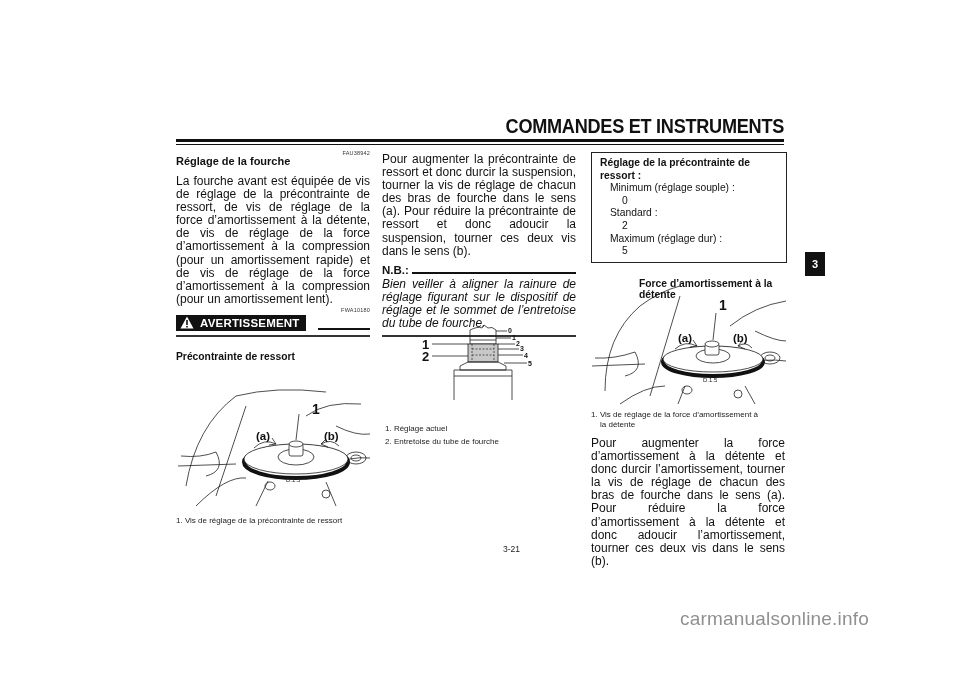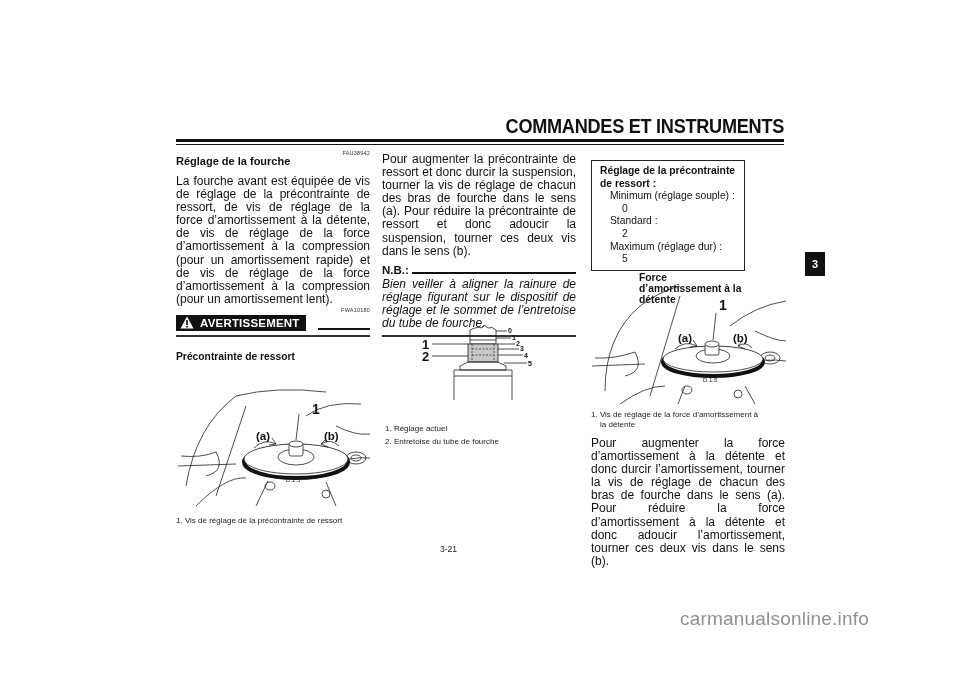--- a/index.html
+++ b/index.html
@@ -30,21 +30,21 @@
   .warn-tri { width: 14px; height: 13px; margin-right: 6px; }
   .warn-text { font-size: 10.3px; line-height: 13.1px; font-weight: bold; text-align: justify; }
   .rule { height: 1.5px; background: #111; }
   .rule-thick { height: 2px; background: #333; }
   .caption { font-size: 8px; line-height: 10px; color: #222; }
   .nb-label { font-size: 11.5px; font-weight: bold; }
   .spec-box { border: 1.5px solid #222; padding: 4px 8px; font-size: 10.3px; line-height: 12.6px; }
   .spec-title { font-weight: bold; }
   .ind1 { padding-left: 10px; }
   .ind2 { padding-left: 22px; }
-  .page-num { left: 440px; top: 544px; width: 80px; text-align: left; font-size: 8.5px; color: #222; }
+  .page-num { left: 440px; top: 544px; width: 80px; text-align: right; font-size: 8.5px; color: #222; }
   .watermark { left: 680px; top: 608px; font-size: 19px; color: #909090; letter-spacing: 0.2px; }
   svg text { font-family: "Liberation Sans", sans-serif; }
 </style>
 </head>
 <body>
 
 <div class="abs header-title">COMMANDES ET INSTRUMENTS</div>
 <div class="abs header-rule-thick"></div>
 <div class="abs header-rule-thin"></div>
 <div class="abs chapter-tab">3</div>
@@ -154,31 +154,31 @@
     <text x="2" y="43" font-size="13" font-weight="bold" fill="#111">2</text>
     <line x1="12" y1="26" x2="28" y2="26" stroke="#222" stroke-width="0.8"></line>
     <line x1="12" y1="38" x2="28" y2="38" stroke="#222" stroke-width="0.8"></line>
   </svg>
 </div>
 <div class="abs caption" style="left:385px; top:424px; width:190px;">
   <div>1. Réglage actuel</div>
   <div style="margin-top:3px;">2. Entretoise du tube de fourche</div>
 </div>
 
-<div class="abs" style="left:591px; top:160px; width:154px;">
+<div class="abs" style="left:591px; top:152px; width:196px;">
   <div class="spec-box">
     <div class="spec-title">Réglage de la précontrainte de ressort :</div>
     <div class="ind1">Minimum (réglage souple) :</div>
     <div class="ind2">0</div>
     <div class="ind1">Standard :</div>
     <div class="ind2">2</div>
     <div class="ind1">Maximum (réglage dur) :</div>
     <div class="ind2">5</div>
   </div>
-  <div class="h3" style="margin-top:1px;padding-left:48px;">Force d’amortissement à la détente</div>
+  <div class="h3" style="margin-top:15px;padding-left:48px;">Force d’amortissement à la détente</div>
 </div>
 
 <div class="abs" style="left:590px; top:286px; width:196px; height:120px;">
   <svg width="196" height="120" viewBox="0 0 196 120">
     <g fill="none" stroke="#222" stroke-width="0.8">
       <path d="M15,105 Q15,50 50,20 Q70,5 90,0"></path>
       <path d="M60,110 L90,10"></path>
       <path d="M2,80 L55,78"></path>
       <path d="M140,40 Q165,20 196,15"></path>
       <path d="M165,45 Q185,55 196,55"></path>

